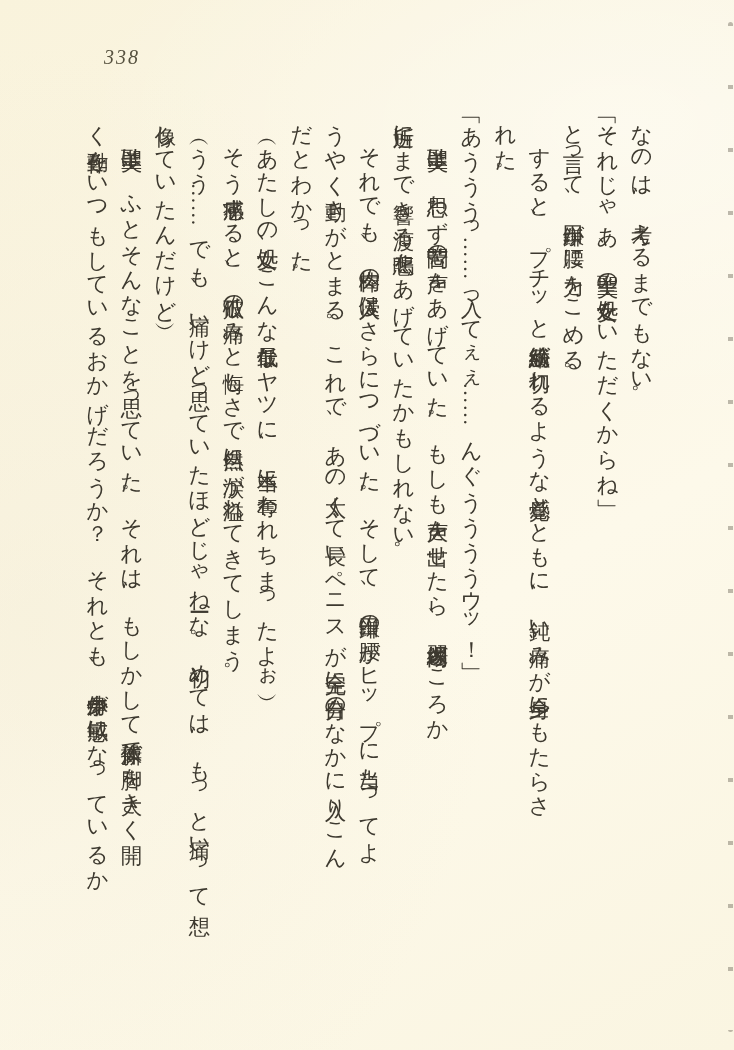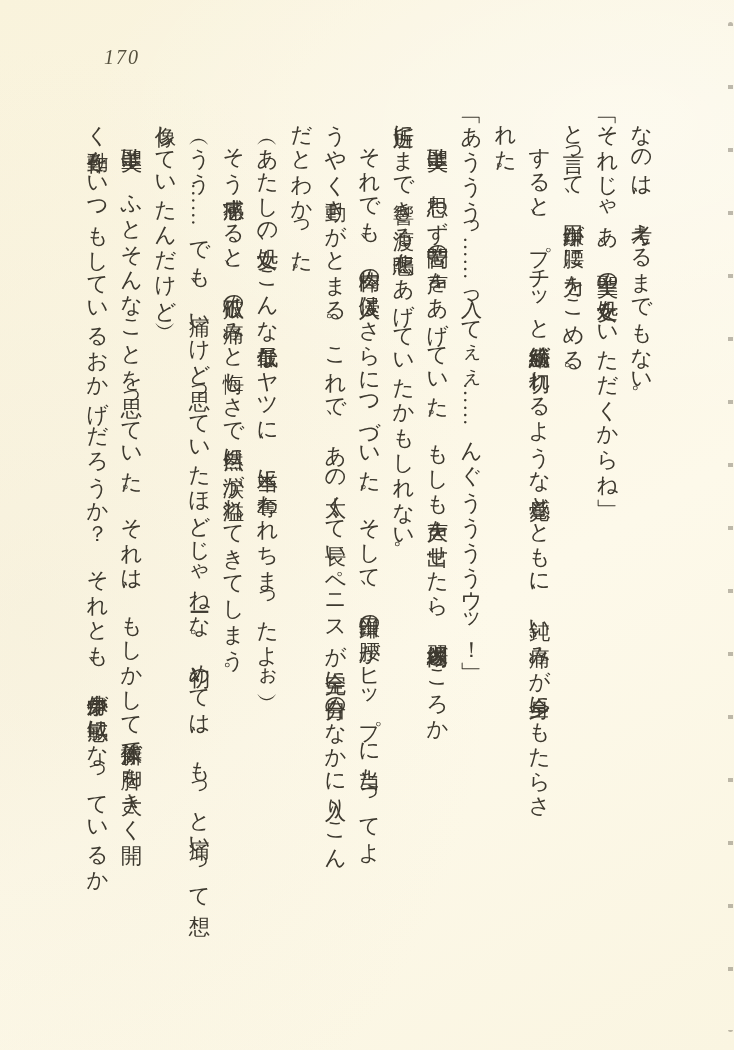--- a/index.html
+++ b/index.html
@@ -68,21 +68,21 @@
     border-radius: 3px;
     opacity: 0.8;
   }
 </style>
 </head>
 <body>
 
 <div class="paper"></div>
 <div class="paper-sheen"></div>
 
-<div class="page-number">170</div>
+<div class="page-number">338</div>
 
 <div class="text-block">
   <div class="text-line">なのは、考えるまでもない。</div>
   <div class="text-line">「それじゃあ、聖美の処女をいただくからね」</div>
   <div class="text-line">と言って、鎌田が腰に力をこめる。</div>
   <div class="text-line">　すると、プチッと筋繊維が切れるような感覚とともに、鈍い痛みが全身にもたらさ</div>
   <div class="text-line">れた。</div>
   <div class="text-line">「あうううっ……入ってぇぇ……んぐううううウッ！」</div>
   <div class="text-line">　聖美は、思わず苦悶の声をあげていた。もしも大声を出せたら、練習場内どころか</div>
   <div class="text-line">近所にまで響き渡る悲鳴をあげていたかもしれない。</div>

